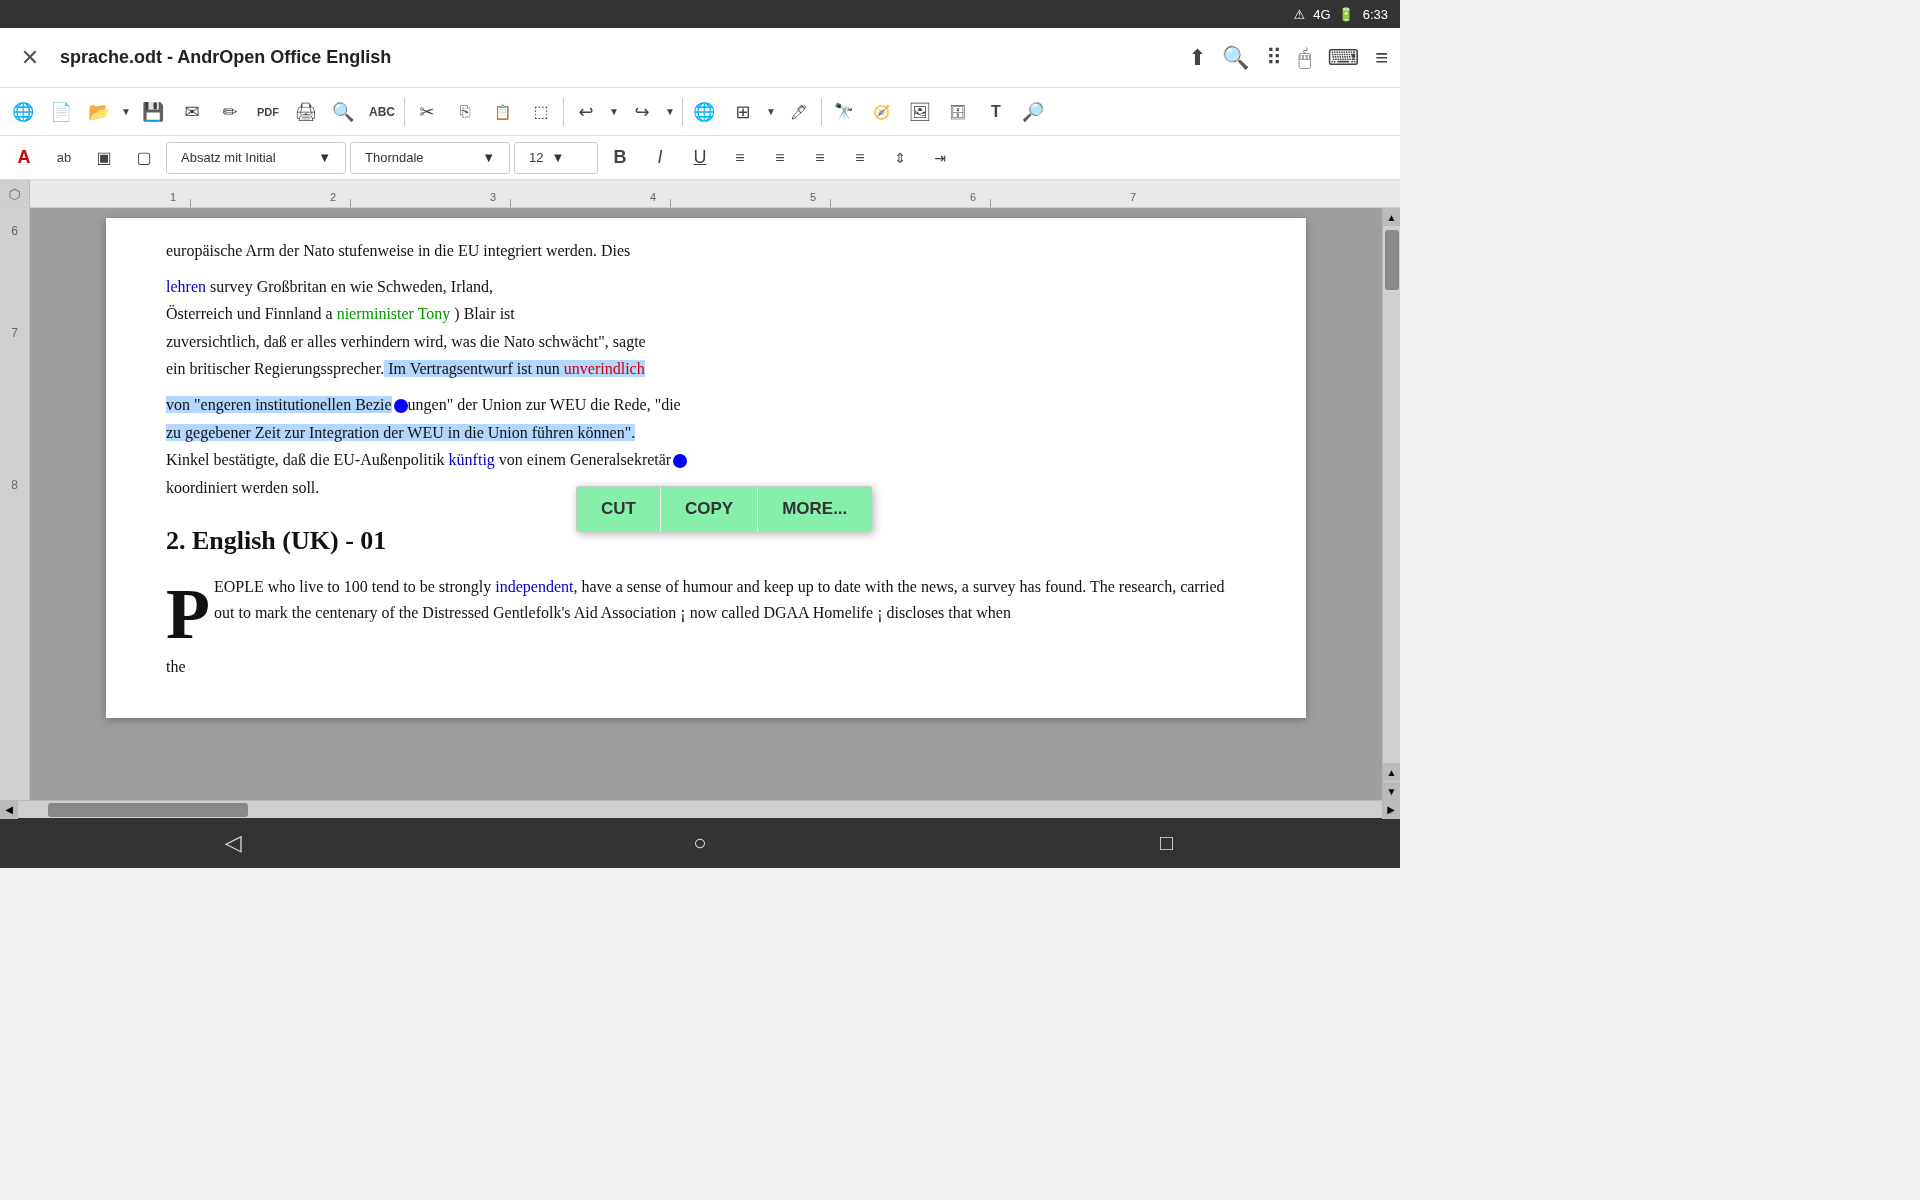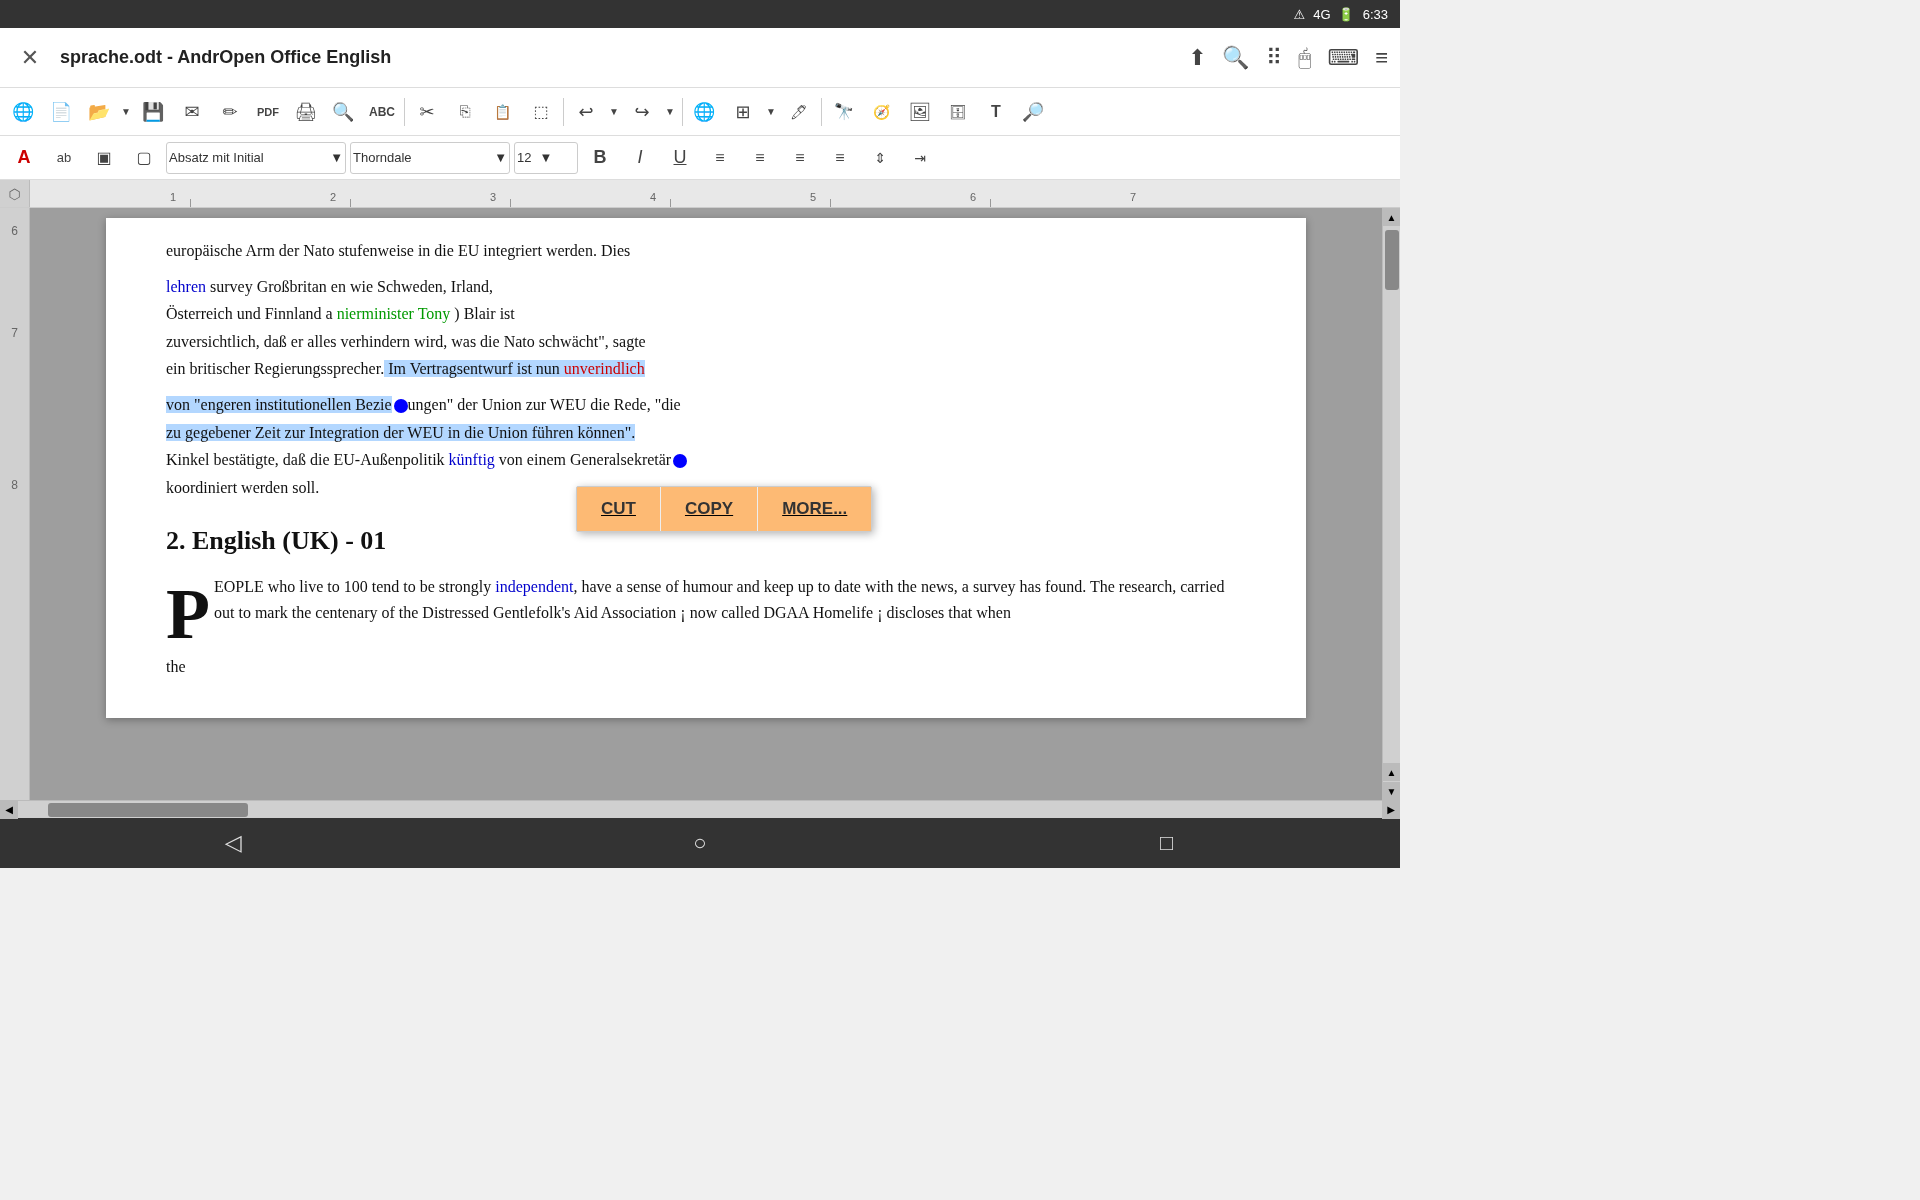--- a/index.html
+++ b/index.html
@@ -118,37 +118,37 @@
       font-size: 16px;
       color: #444;
       cursor: pointer;
       border-radius: 3px;
       flex-shrink: 0;
     }
     .fmt-dropdown {
       height: 32px;
       border: 1px solid #ccc;
       border-radius: 3px;
-      padding: 0 2px;
+      padding: 0 14px;
       font-size: 13px;
       color: #333;
       display: flex;
       align-items: center;
       cursor: pointer;
       flex-shrink: 0;
       gap: 4px;
     }
     .style-select {
       width: 180px;
     }
     .font-select {
       width: 160px;
     }
     .size-select {
-      width: 64px;
+      width: 84px;
       align-items: center;
     }
     .fmt-bold { font-weight: bold; font-size: 18px; }
     .fmt-italic { font-style: italic; font-size: 18px; }
     .fmt-underline { text-decoration: underline; font-size: 18px; }
 
     
     #ruler {
       width: 100%;
       height: 28px;
@@ -218,28 +218,27 @@
       padding: 20px 60px;
       position: relative;
       box-shadow: 0 2px 8px rgba(0,0,0,0.3);
     }
 
     
     #context-menu {
       position: absolute;
       top: 268px;
       left: 470px;
-      background: #fdba74;
+      background: #86efac;
       border: 1px solid #ccc;
       box-shadow: 2px 2px 8px rgba(0,0,0,0.3);
       display: flex;
       flex-direction: row;
       z-index: 100;
       border-radius: 2px;
-      text-decoration: underline;
     }
     .ctx-item {
       padding: 12px 24px;
       font-size: 17px;
       font-weight: bold;
       color: #333;
       cursor: pointer;
       border-right: 1px solid #eee;
     }
     .ctx-item:last-child { border-right: none; }

